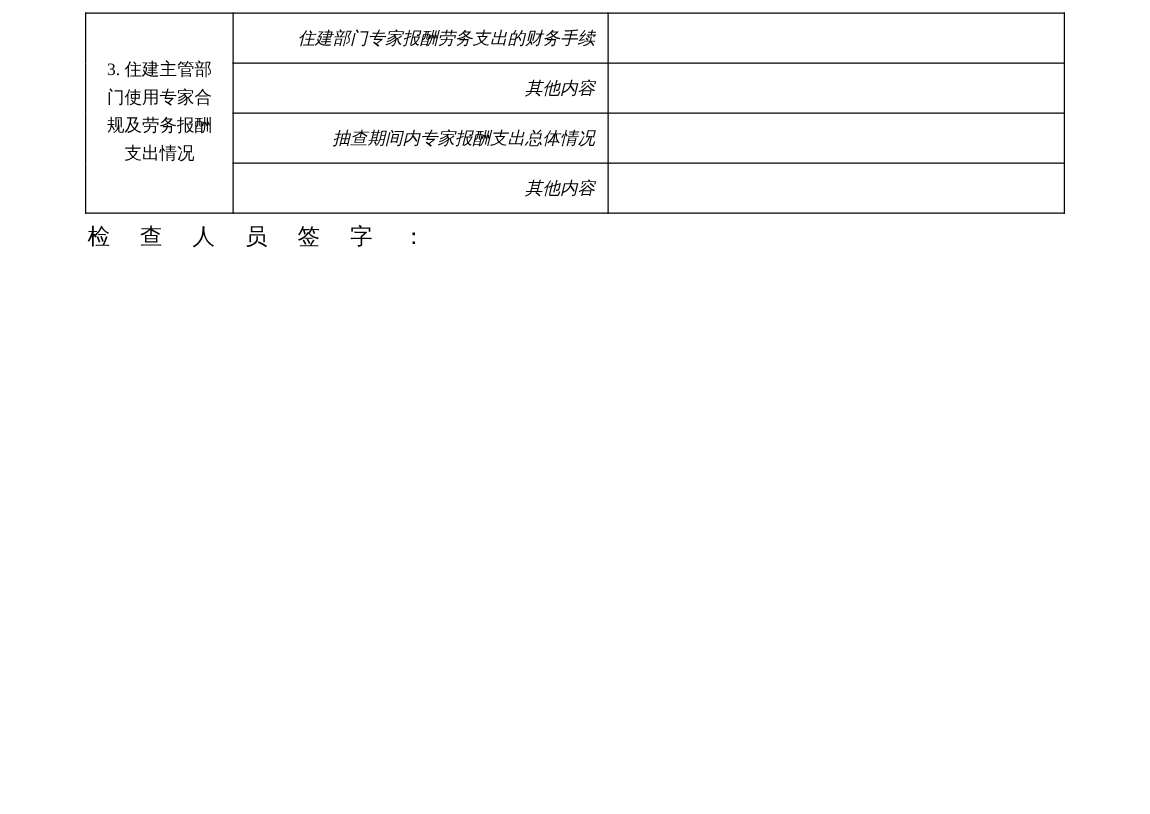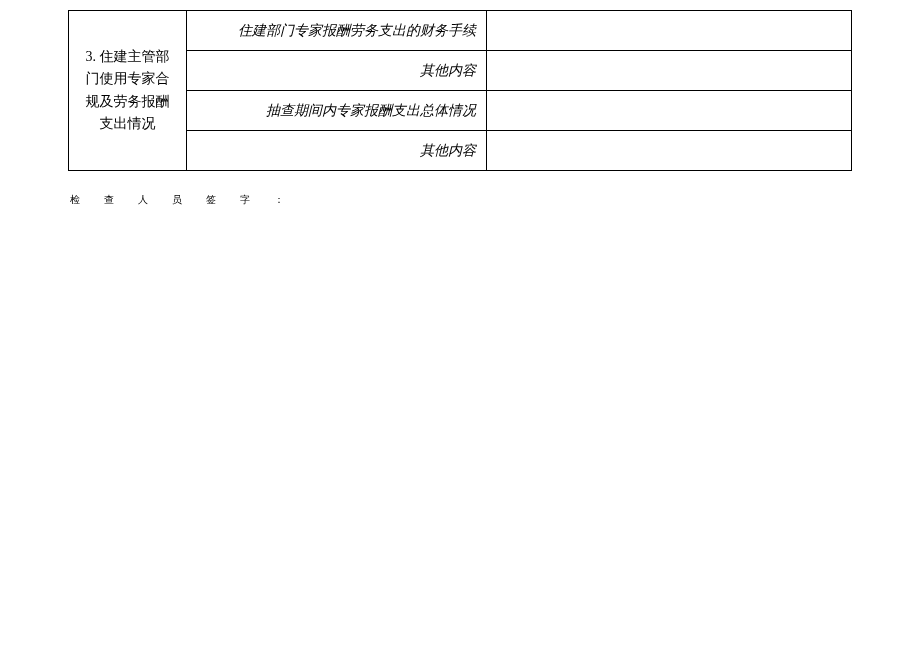--- a/index.html
+++ b/index.html
@@ -31,22 +31,22 @@
     .col-mid {
       width: 300px;
       text-align: right;
       font-size: 14px;
       font-style: italic;
     }
     .col-right {
       width: auto;
     }
     .footer-line {
-      margin-top: 22px;
-      font-size: 10px;
+      margin-top: 6px;
+      font-size: 18px;
       letter-spacing: 24px;
       padding-left: 2px;
       font-family: Liberation Serif, serif;
     }
   </style>
 </head>
 <body>
 
 <table class="table">
   <tbody>

